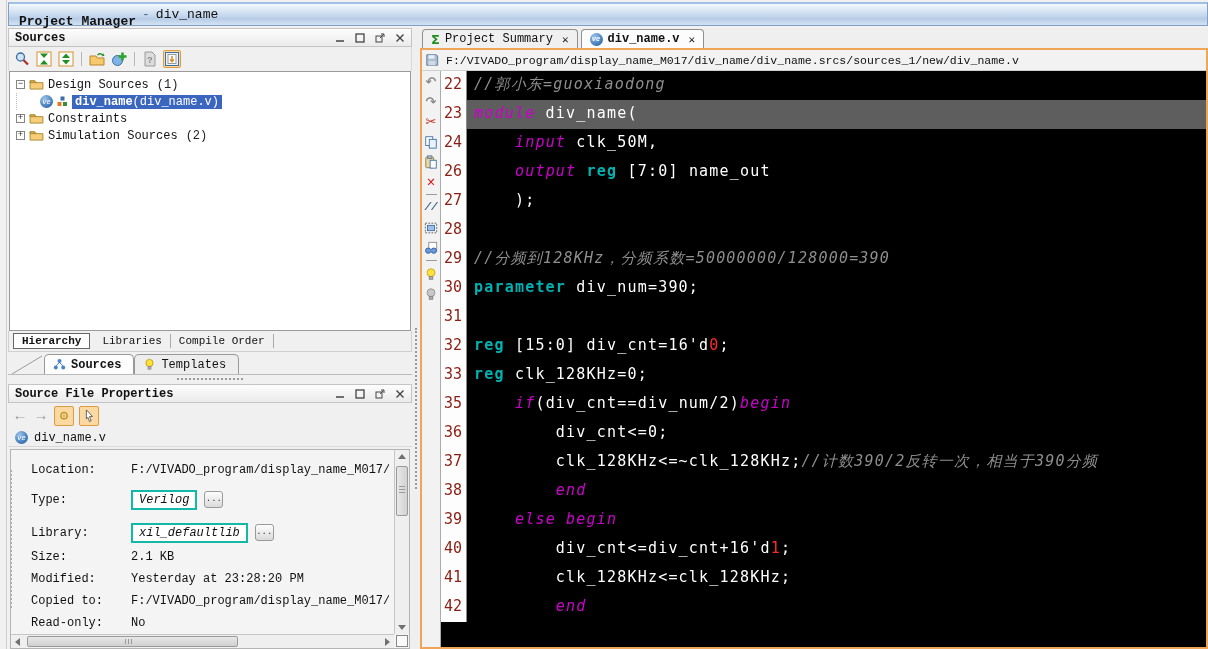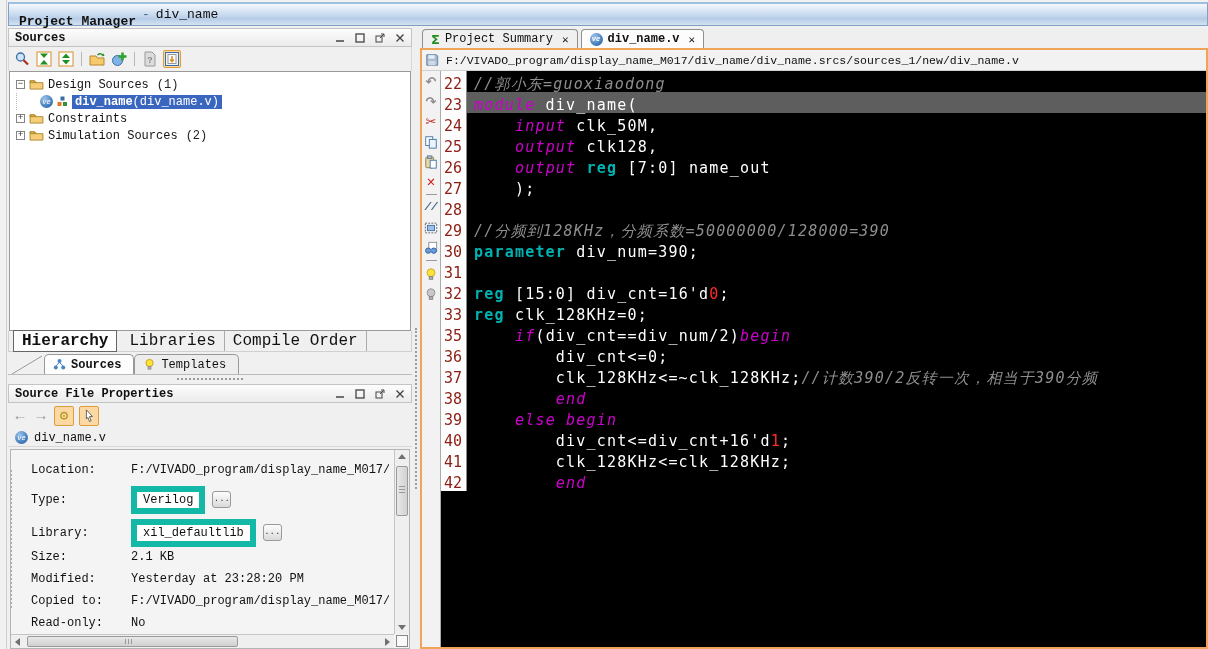--- a/index.html
+++ b/index.html
@@ -46,21 +46,21 @@
   .expander{width:9px;height:9px;flex:none;border:1px solid #848484;background:#fff;font-size:9px;line-height:7px;text-align:center;color:#333;}
   .folder{width:15px;height:11px;flex:none;}
   .count{color:#222;margin-left:4px;}
   .sel-chip{background:var(--sel);color:#fff;padding:0 3px;display:inline-flex;gap:0;}
   .sel-chip b{font-weight:bold;}
   .ve-badge{width:13px;height:13px;flex:none;border-radius:50%;background:radial-gradient(circle at 35% 30%,#9cc4ec,#3a74b4 70%,#2a5a9a);
     color:#fff;font-size:7px;font-style:italic;display:inline-flex;align-items:center;justify-content:center;}
   .blocks-ico{width:11px;height:11px;flex:none;}
 
   
-  .view-tabs{height:21px;flex:none;display:flex;align-items:center;background:#f0f0f0;border:1px solid #d0d0d0;border-top:none;font-size:16px;padding-left:4px;}
+  .view-tabs{height:21px;flex:none;display:flex;align-items:center;background:#f0f0f0;border:1px solid #d0d0d0;border-top:none;font-size:11px;padding-left:4px;}
   .vtab{padding:1px 8px;border-right:1px solid #aaa;}
   .vtab.active{font-weight:bold;border:1px solid #666;background:#fdfdfd;margin-right:4px;}
 
   
   .panel-tabs{height:23px;flex:none;display:flex;align-items:flex-end;background:#f0f0f0;padding-left:2px;border-bottom:1px solid #bbb;}
   .slant{width:34px;height:20px;flex:none;}
   .ptab{display:inline-flex;align-items:center;gap:5px;border:1px solid #999;border-bottom:none;border-radius:5px 5px 0 0;
     padding:2px 12px 2px 8px;font-size:12px;background:#ededed;height:20px;}
   .ptab.active{background:#fdfdfd;font-weight:bold;}
   .ptab svg{width:13px;height:13px;}
@@ -75,21 +75,21 @@
   .sq-btn svg{width:14px;height:14px;}
   .gear-glyph{font-size:14px;color:#b8941c;line-height:1;}
   .file-row{height:18px;flex:none;display:flex;align-items:center;gap:6px;padding-left:7px;font-size:12px;background:#f0f0f0;border-bottom:1px solid #d8d8d8;}
   .props-wrap{flex:1;position:relative;margin:2px 2px 0 2px;background:#f4f4f4;border:1px solid #b4b4b4;overflow:hidden;}
   .props-vdots{position:absolute;left:-1px;top:10%;height:70%;border-left:2px dotted #a8a8a8;}
   .props-list{position:absolute;left:20px;right:20px;top:12px;font-size:12px;}
   .prow{display:flex;align-items:center;margin-bottom:7px;height:15px;white-space:nowrap;}
   .prow.inputrow{height:21px;margin-bottom:6px;margin-top:12px;}
   .plabel{width:100px;flex:none;}
   .pvalue{overflow:hidden;}
-  .pinput{border:6px solid #14b8a6;background:#fff;padding:1px 6px;display:inline-block;}
+  .pinput{border:2px solid #14b8a6;background:#fff;padding:1px 6px;display:inline-block;font-style:italic;}
   .pbtn{display:inline-block;width:19px;height:17px;margin-left:7px;border:1px solid #9a9a9a;border-radius:3px;
     background:linear-gradient(#fdfdfd,#dadada);font-size:9px;line-height:14px;text-align:center;color:#333;}
 
   
   .vscroll{position:absolute;top:0;right:0;bottom:14px;width:15px;background:#efefef;border-left:1px solid #c6c6c6;}
   .sb-arrow{position:absolute;left:0;width:14px;height:13px;display:flex;align-items:center;justify-content:center;}
   .tri{width:0;height:0;border-left:4px solid transparent;border-right:4px solid transparent;}
   .tri.up{border-bottom:5px solid #707070;}
   .tri.dn{border-top:5px solid #707070;}
   .tri.lf{border-top:4px solid transparent;border-bottom:4px solid transparent;border-right:5px solid #707070;border-left:none;}
@@ -117,21 +117,21 @@
   .ebody{flex:1;display:flex;min-height:0;}
   .toolcol{width:19px;flex:none;background:#f2f2f2;border-right:1px solid #ababab;display:flex;flex-direction:column;align-items:center;padding-top:3px;gap:5px;}
   .toolcol .tci{width:15px;height:15px;display:flex;align-items:center;justify-content:center;flex:none;}
   .toolcol .tci svg{width:14px;height:14px;}
   .tc-sep{width:11px;border-top:1px solid #9a9a9a;flex:none;}
   .uglyph{font-family:"DejaVu Sans",sans-serif;font-size:13px;font-weight:bold;color:#8c8c8c;line-height:1;}
   .cutg{color:#c03028;font-family:"DejaVu Sans",sans-serif;font-size:13px;}
   .delx{color:#d02020;font-weight:bold;font-size:14px;line-height:1;}
   .slashes{color:#3f5f83;font-weight:bold;font-style:italic;font-size:11px;line-height:1;}
   .codewrap{flex:1;min-width:0;background:var(--codebg);font-family:"DejaVu Sans Mono","Liberation Mono",monospace;font-size:15px;overflow:hidden;}
-  .line{display:flex;height:21px;line-height:27.4px;}
+  .line{display:flex;height:29px;line-height:27.4px;}
   .ln{width:26px;flex:none;background:#fdfdfd;color:var(--lnum);border-right:1px solid #8a8a8a;padding-left:3px;font-size:15px;}
   .ct{flex:1;white-space:pre;color:var(--ctext);padding-left:7px;letter-spacing:1.2px;}
   .ct.hl{background:var(--hl);}
   .c-kw{color:var(--kw);font-style:italic;}
   .c-type{color:var(--type);font-weight:bold;}
   .c-com{color:var(--com);font-style:italic;}
   .c-num{color:var(--numlit);}
   .c-plain{color:var(--ctext);}
 </style>
 </head>
@@ -497,24 +497,20 @@
           </div>
           <div class="line">
             <span class="ln">23</span>
             <span class="ct hl"><span class="c-kw">module</span><span class="c-plain"> div_name(</span></span>
           </div>
           <div class="line">
             <span class="ln">24</span>
             <span class="ct"><span class="c-plain">    </span><span class="c-kw">input</span><span class="c-plain"> clk_50M,</span></span>
           </div>
           <div class="line">
-            <span class="ln">25</span>
-            <span class="ct"><span class="c-plain">    </span><span class="c-kw">output</span><span class="c-plain"> clk128,</span></span>
-          </div>
-          <div class="line">
             <span class="ln">26</span>
             <span class="ct"><span class="c-plain">    </span><span class="c-kw">output</span><span class="c-plain"> </span><span class="c-type">reg</span><span class="c-plain"> [7:0] name_out</span></span>
           </div>
           <div class="line">
             <span class="ln">27</span>
             <span class="ct"><span class="c-plain">    );</span></span>
           </div>
           <div class="line">
             <span class="ln">28</span>
             <span class="ct"></span>

